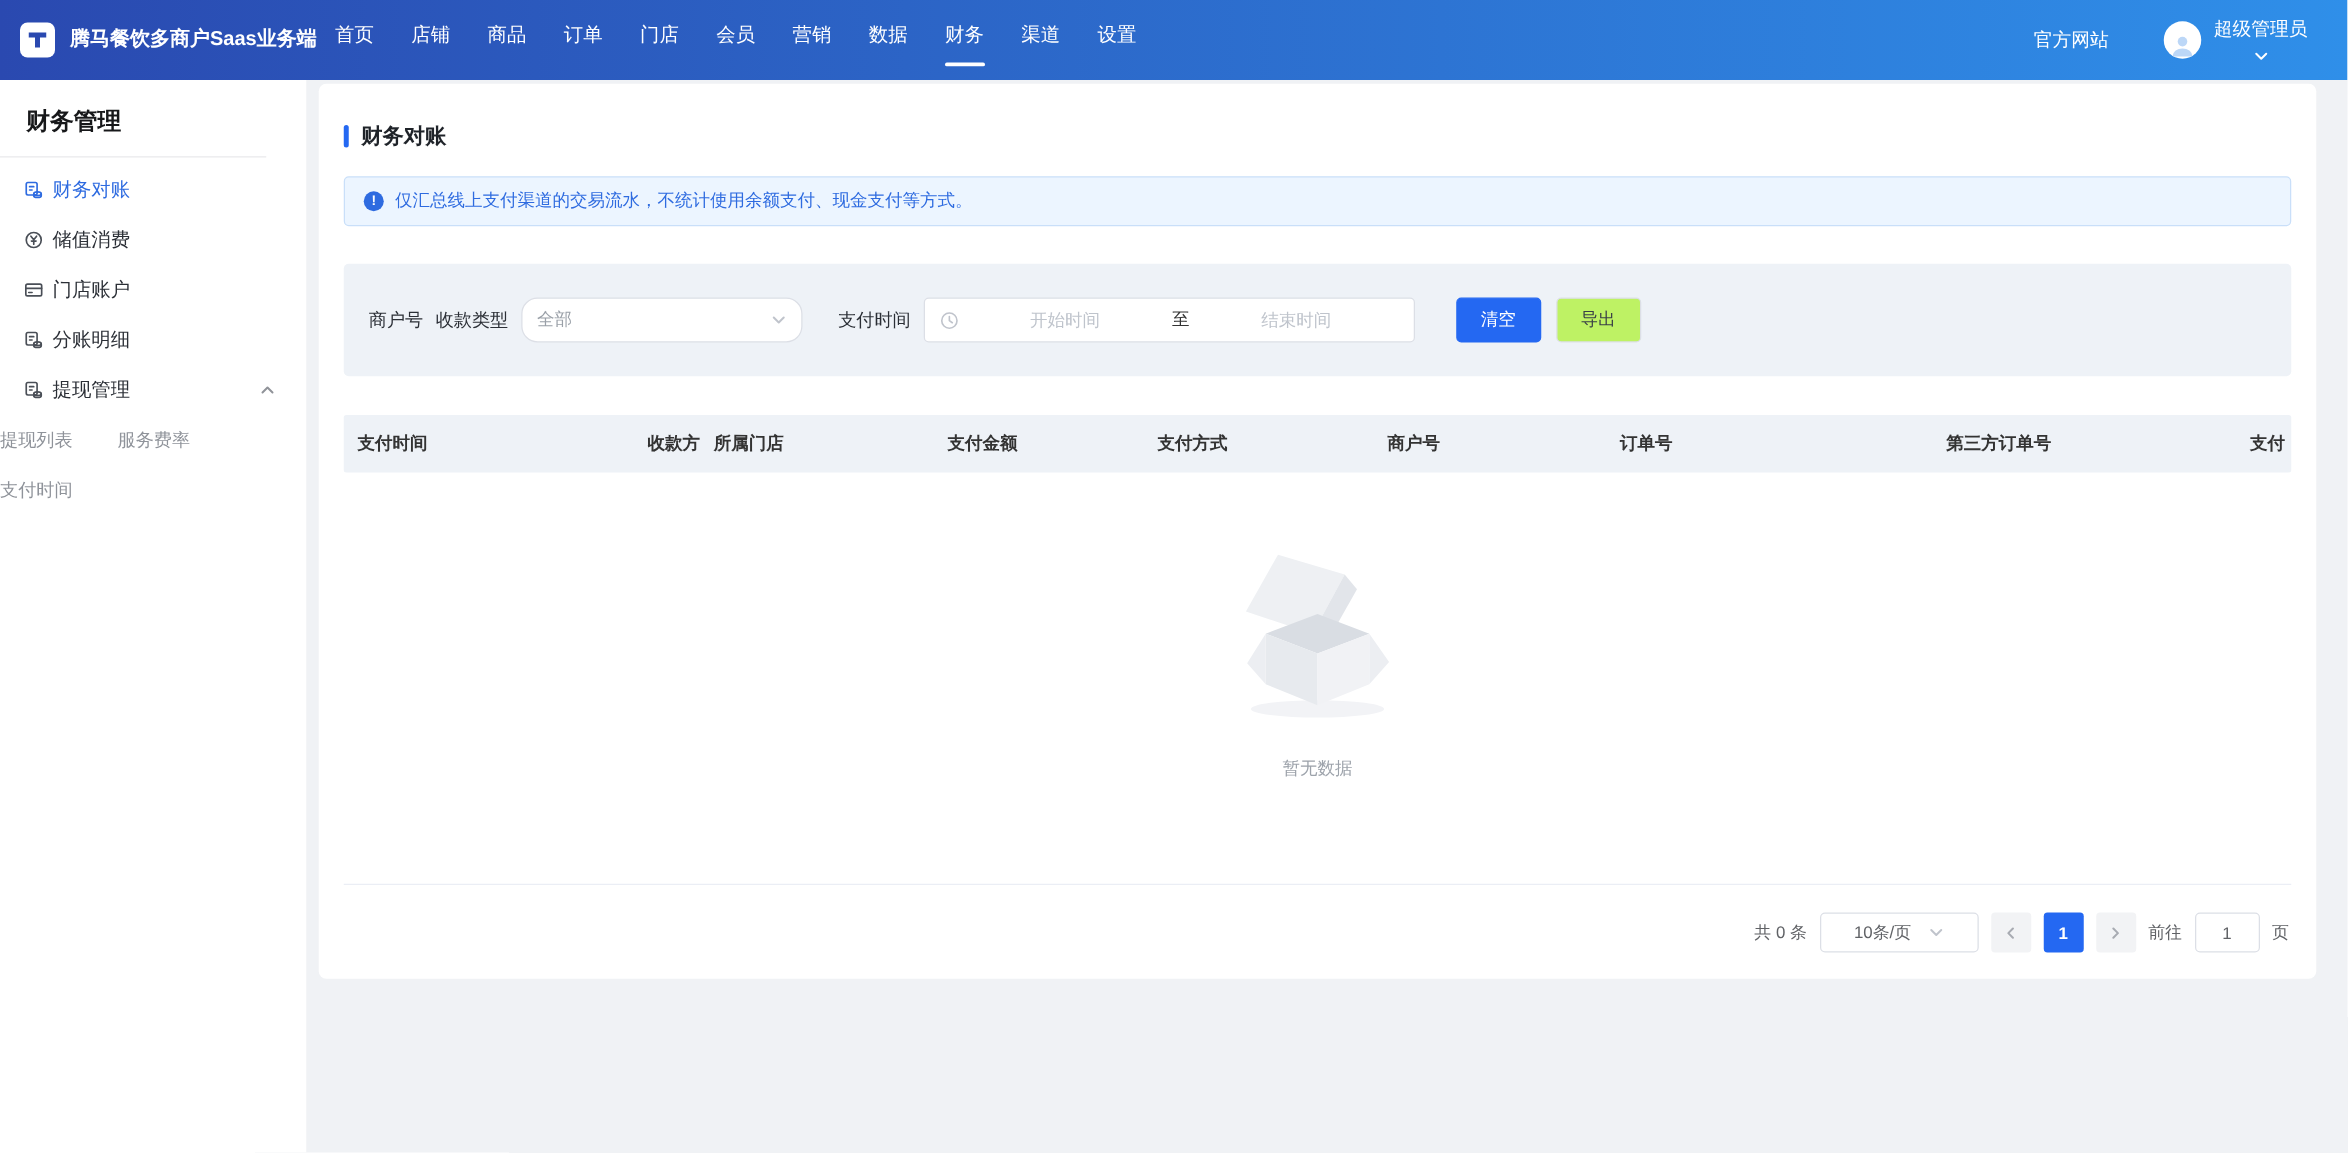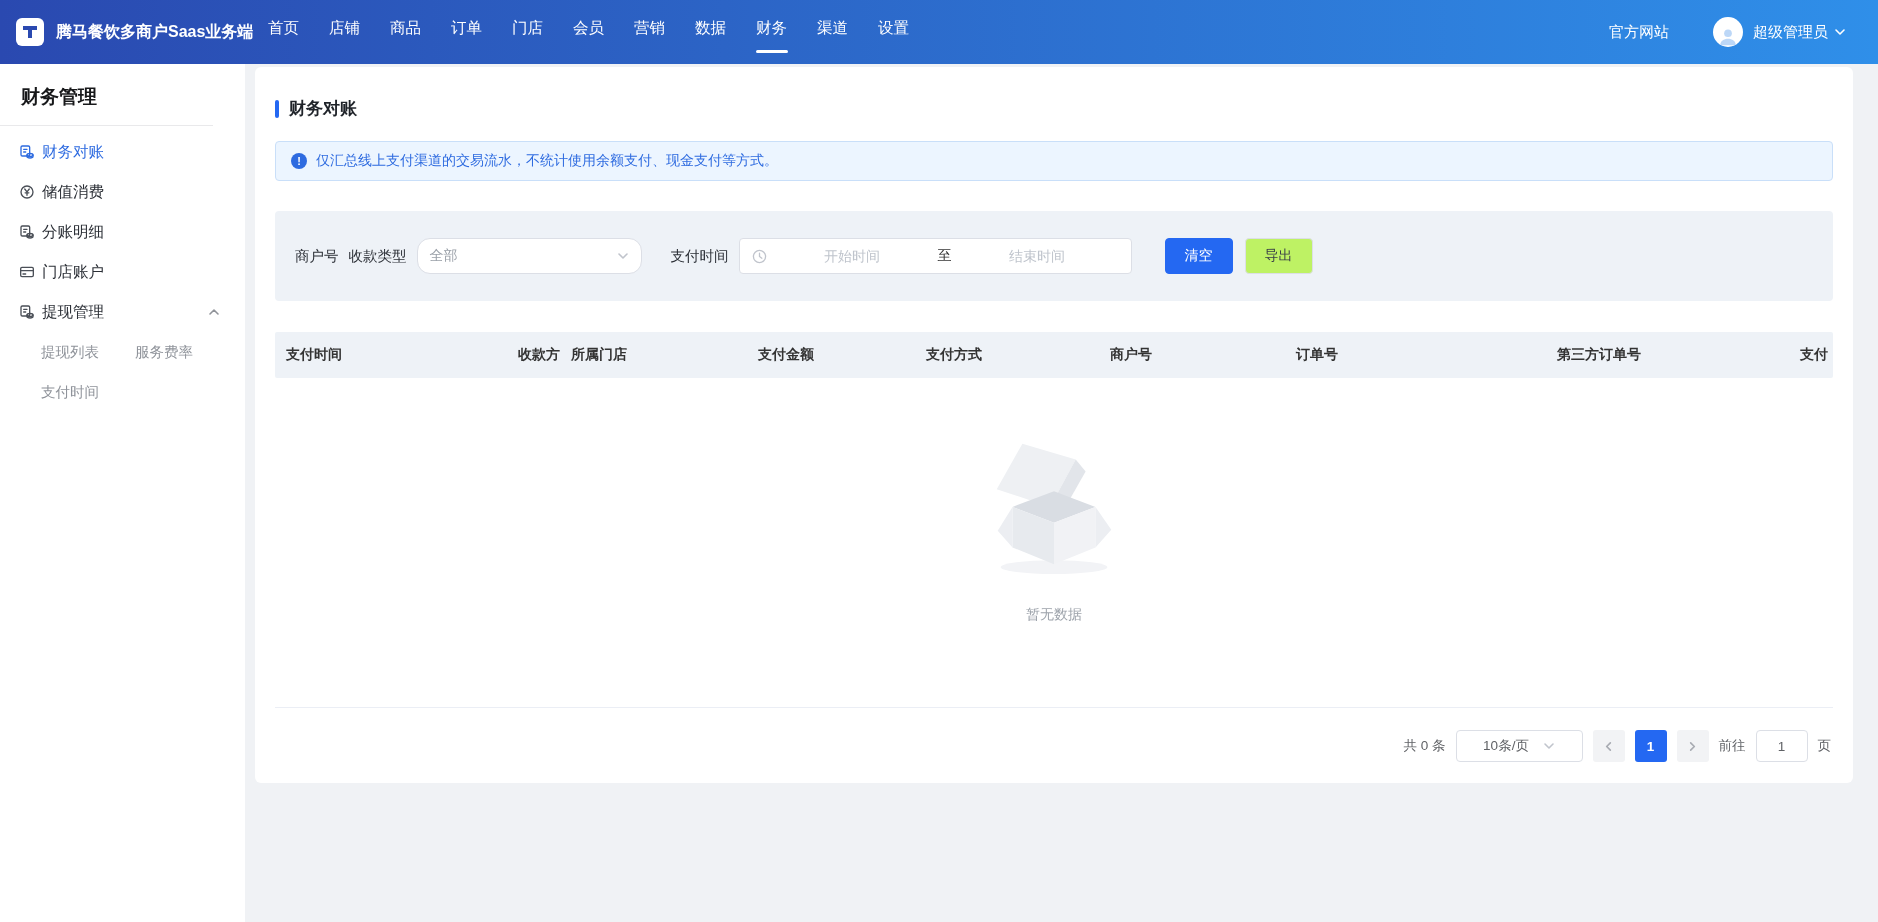--- a/index.html
+++ b/index.html
@@ -19,34 +19,34 @@
   .brand-logo{width:28px;height:28px;border-radius:6px;background:#fff;display:flex;align-items:center;justify-content:center;flex:none;}
   .brand-logo svg{width:18px;height:18px;}
   .brand-text{width:198px;font-size:16px;font-weight:700;line-height:1.35;}
   .nav-items{display:flex;gap:30px;margin-left:14px;font-size:15.5px;}
   .nav-item{height:64px;display:flex;align-items:center;position:relative;cursor:pointer;padding-bottom:8px;}
   .nav-item.active::after{content:"";position:absolute;left:50%;transform:translateX(-50%);bottom:11px;width:32px;height:3px;background:#fff;border-radius:2px;}
   .nav-right{margin-left:auto;display:flex;align-items:center;font-size:15px;}
   .site-link{cursor:pointer;}
   .avatar{width:30px;height:30px;border-radius:50%;background:#fff;display:flex;align-items:flex-end;justify-content:center;overflow:hidden;margin-left:44px;margin-right:10px;}
   .avatar svg{width:22px;height:22px;}
-  .user-wrap{display:flex;align-items:center;gap:6px;cursor:pointer;}
+  .user-wrap{display:flex;align-items:center;gap:6px;cursor:pointer;flex-direction:column;}
   .chev{width:12px;height:12px;}
 
   
   .layout{display:flex;height:858px;}
   .sidebar{width:245px;background:#fff;flex:none;}
   .sidebar-title{font-size:19px;font-weight:700;color:#17181a;padding:20px 0 0 21px;}
   .side-divider{height:1px;background:#e9e9eb;margin:15px 32px 6px 0;}
   .menu-item{height:40px;display:flex;align-items:center;padding-left:19px;font-size:15.5px;color:#2b2f36;cursor:pointer;}
   .menu-item .side-icon{width:16px;height:16px;margin-right:7px;color:#4a4f57;flex:none;}
   .menu-item.active{color:var(--alert-text);}
   .menu-item.active .side-icon{color:var(--alert-text);}
   .side-caret{margin-left:auto;margin-right:25px;width:12px;height:12px;color:#909399;}
-  .sub-grid{display:grid;grid-template-columns:94px 1fr;padding-left:41px;}
+  .sub-grid{display:grid;grid-template-columns:94px 1fr;}
   .sub-item{height:40px;display:flex;align-items:center;font-size:14.5px;color:#8f939a;cursor:pointer;}
 
   
   .main{flex:1;padding:3px 25px 0 10px;}
   .card{background:#fff;border-radius:6px;height:716px;padding:0 20px;}
   .card-title{display:flex;align-items:center;gap:10px;padding-top:30px;}
   .title-bar{width:4px;height:18px;background:var(--primary);border-radius:2px;}
   .title-text{font-size:17px;font-weight:700;color:#1f2329;}
 
   .alert{margin-top:21px;height:40px;background:#ecf5ff;border:1px solid #c9dff9;border-radius:4px;
@@ -216,30 +216,30 @@
   </div>
         <div class="menu-item">
     <svg class="side-icon">
             <use href="#sym-yen-coin-icon"></use>
           </svg>
     <span class="side-label">储值消费</span>
 
   </div>
         <div class="menu-item">
     <svg class="side-icon">
+            <use href="#sym-bank-card-icon"></use>
+          </svg>
+    <span class="side-label">门店账户</span>
+
+  </div>
+        <div class="menu-item">
+    <svg class="side-icon">
             <use href="#sym-ledger-icon"></use>
           </svg>
     <span class="side-label">分账明细</span>
-
-  </div>
-        <div class="menu-item">
-    <svg class="side-icon">
-            <use href="#sym-bank-card-icon"></use>
-          </svg>
-    <span class="side-label">门店账户</span>
 
   </div>
         <div class="menu-item">
     <svg class="side-icon">
             <use href="#sym-ledger-icon"></use>
           </svg>
     <span class="side-label">提现管理</span>
     <svg class="side-caret">
             <use href="#sym-chevron-up"></use>
           </svg>

